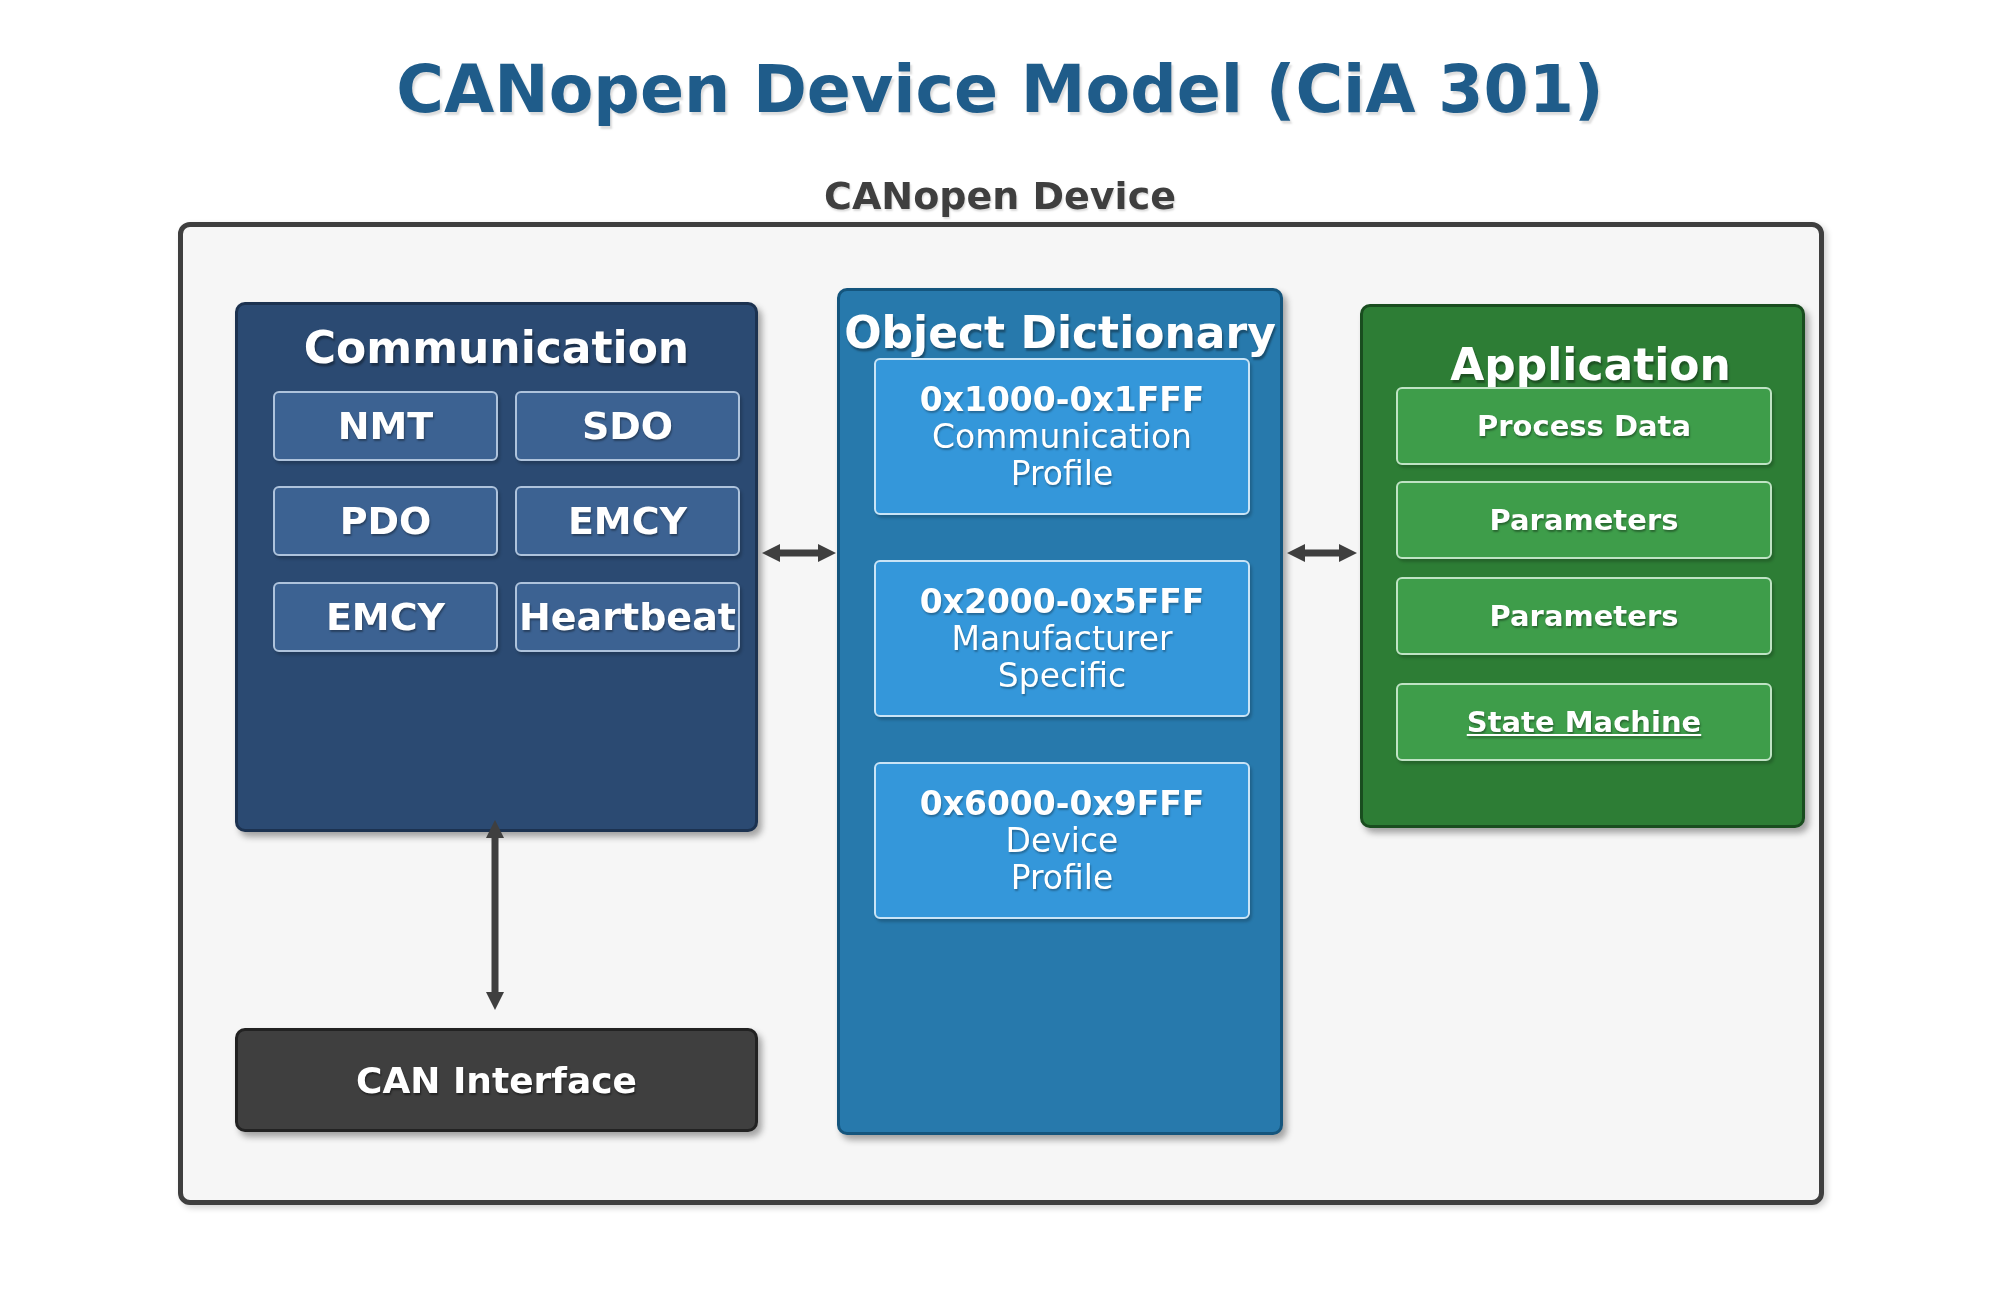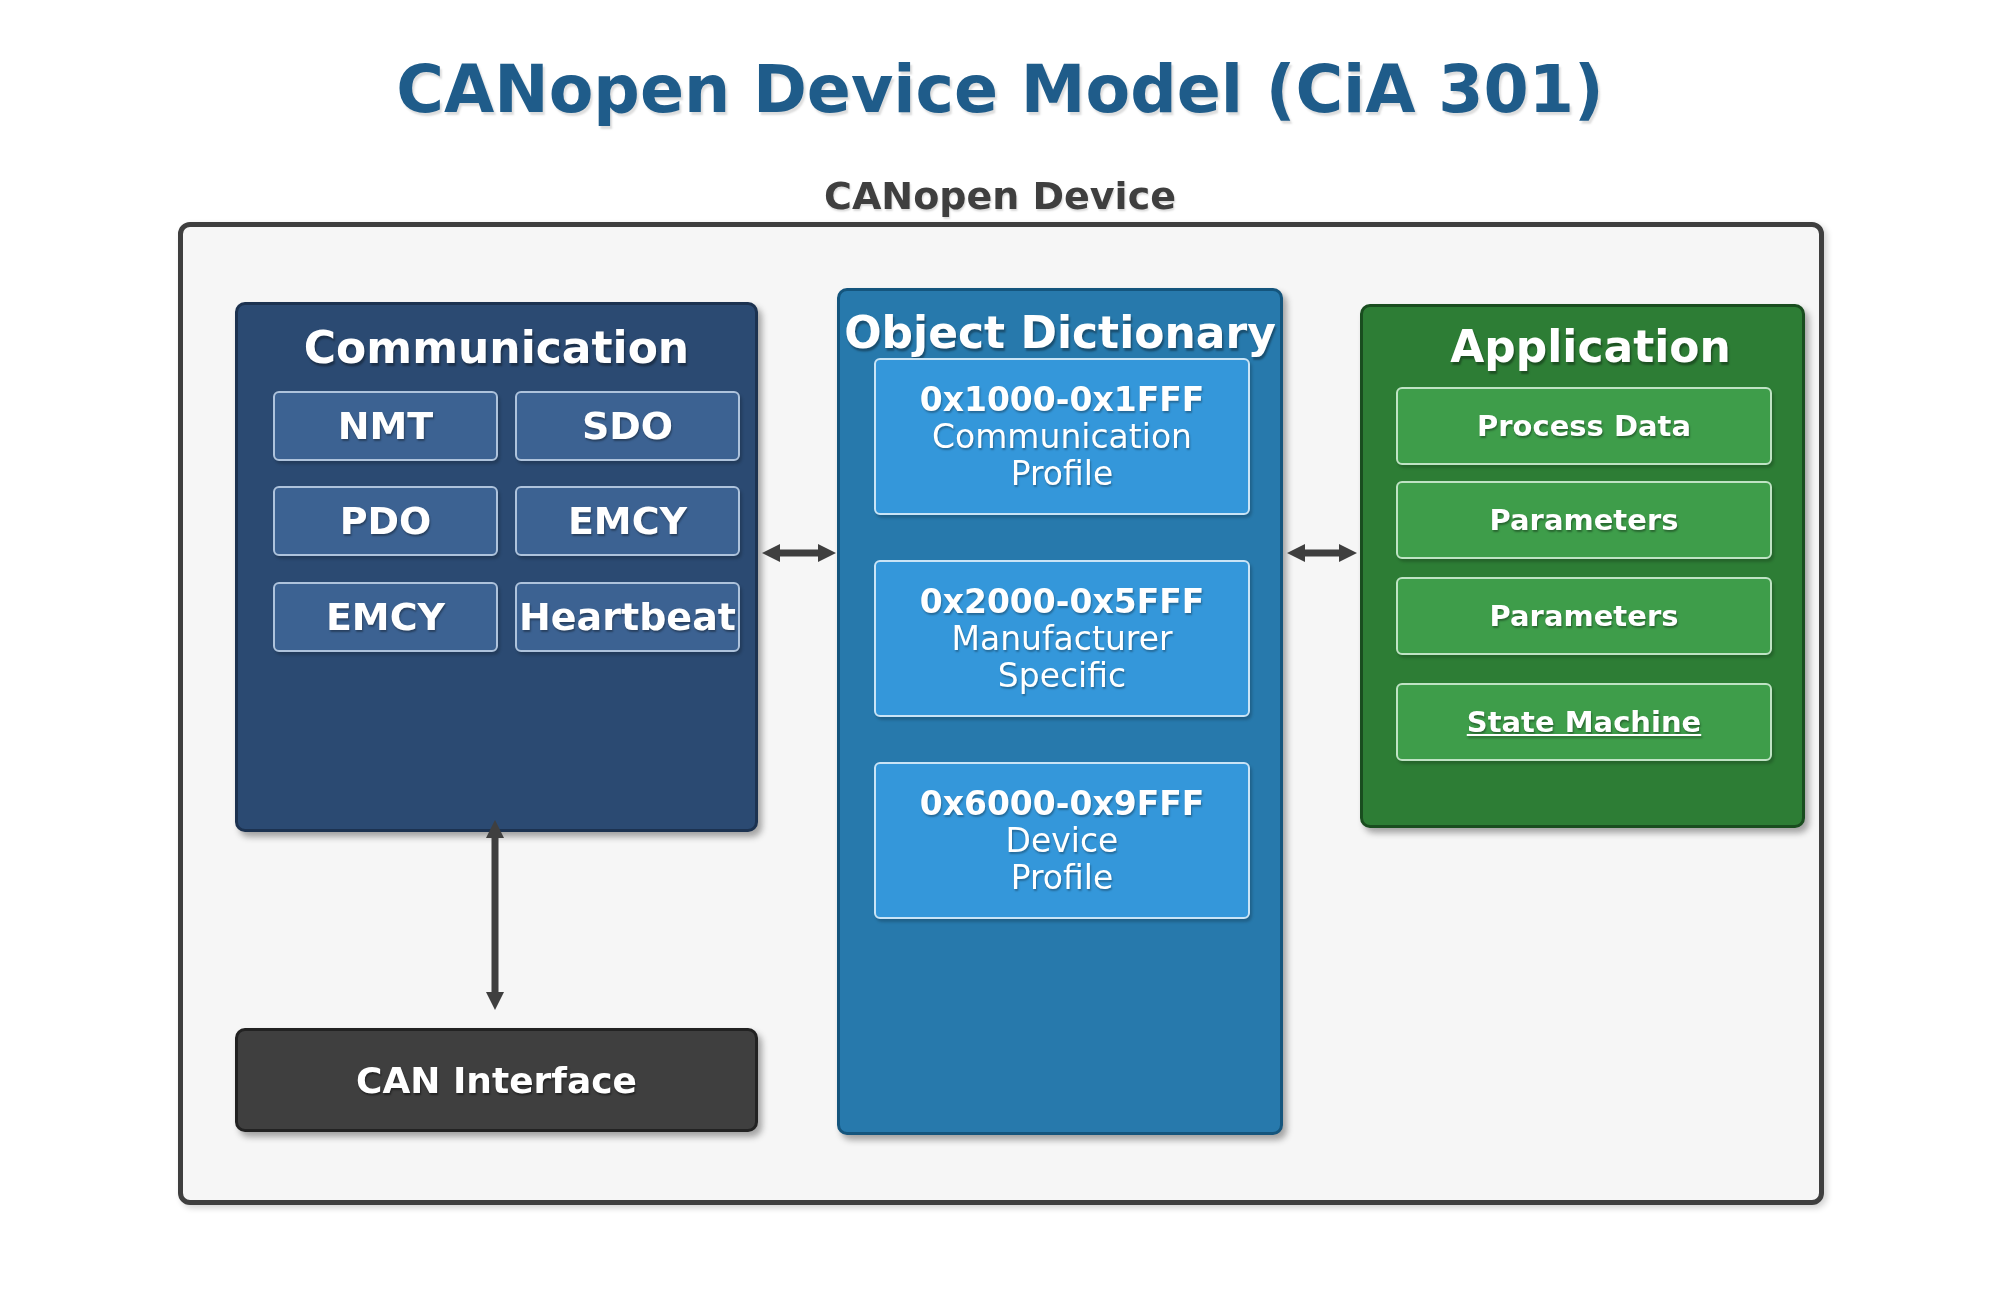--- a/index.html
+++ b/index.html
@@ -131,21 +131,21 @@
   .od-s1 { top: 269px; }
   .od-s2 { top: 471px; }
 
   
   .app-box {
     left: 1360px; top: 289px;
     width: 445px; height: 524px;
     background: var(--app-fill, #2D7D35);
     border: 3px solid var(--app-border, #194D1F);
   }
-  .app-box .box-title { top: 16px; padding-left: 16px; }
+  .app-box .box-title { top: 34px; padding-left: 16px; }
   .app-cell {
     position: absolute;
     left: 33px;
     width: 376px; height: 78px;
     box-sizing: border-box;
     background: var(--app-sub-fill, #3E9D4A);
     border: 2px solid var(--app-sub-border, #BFE3C4);
     border-radius: 6px;
     display: flex;
     align-items: center;

